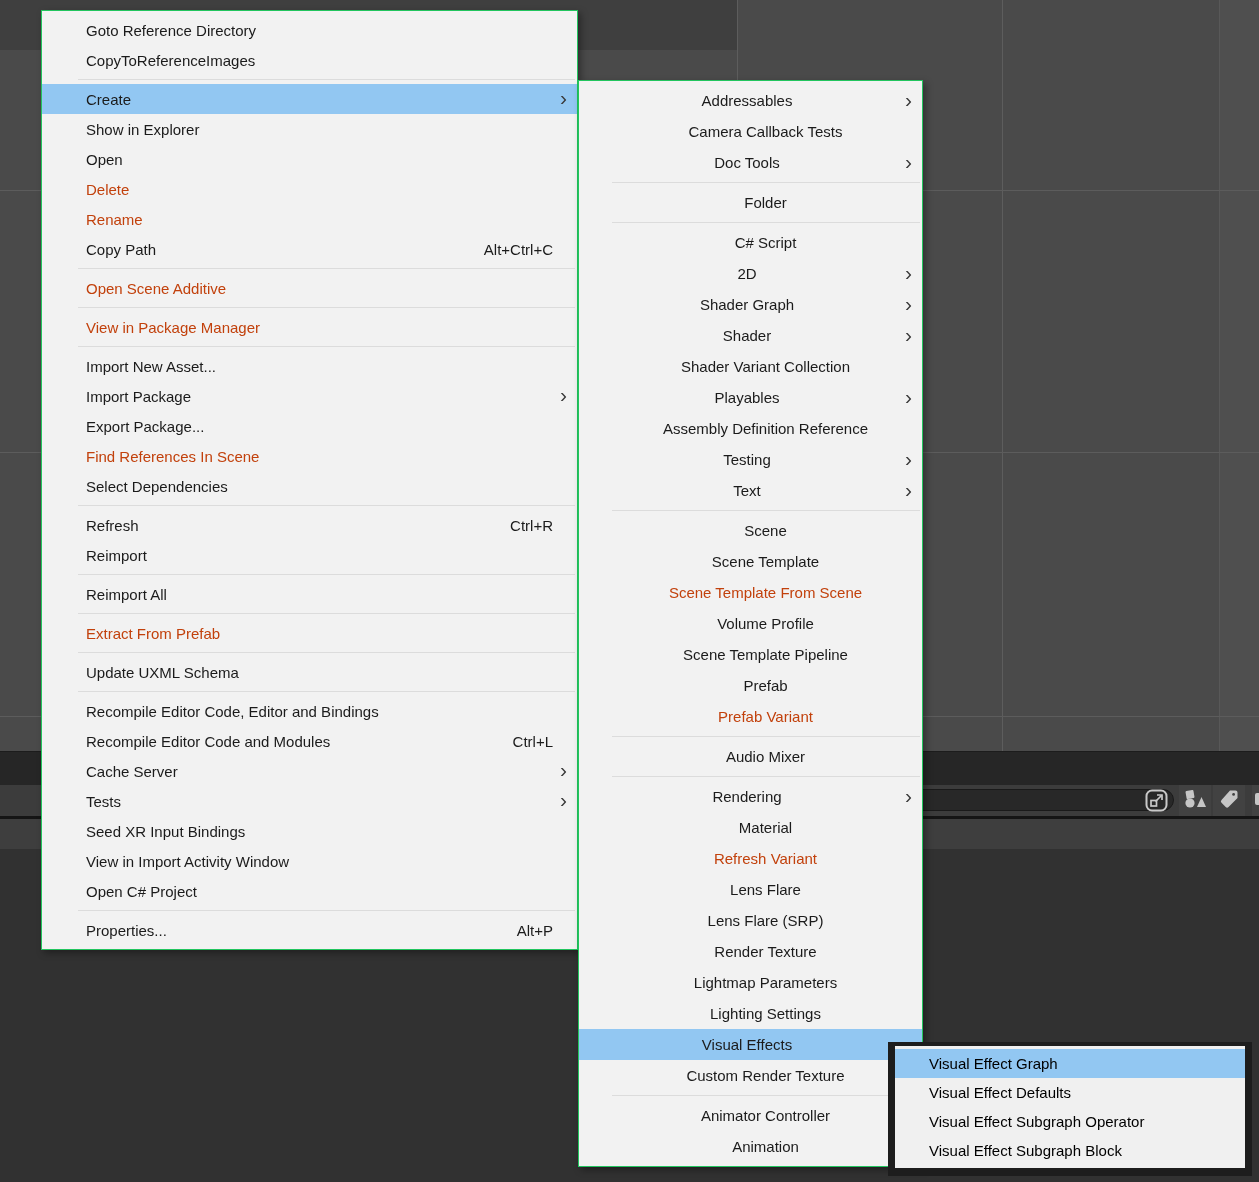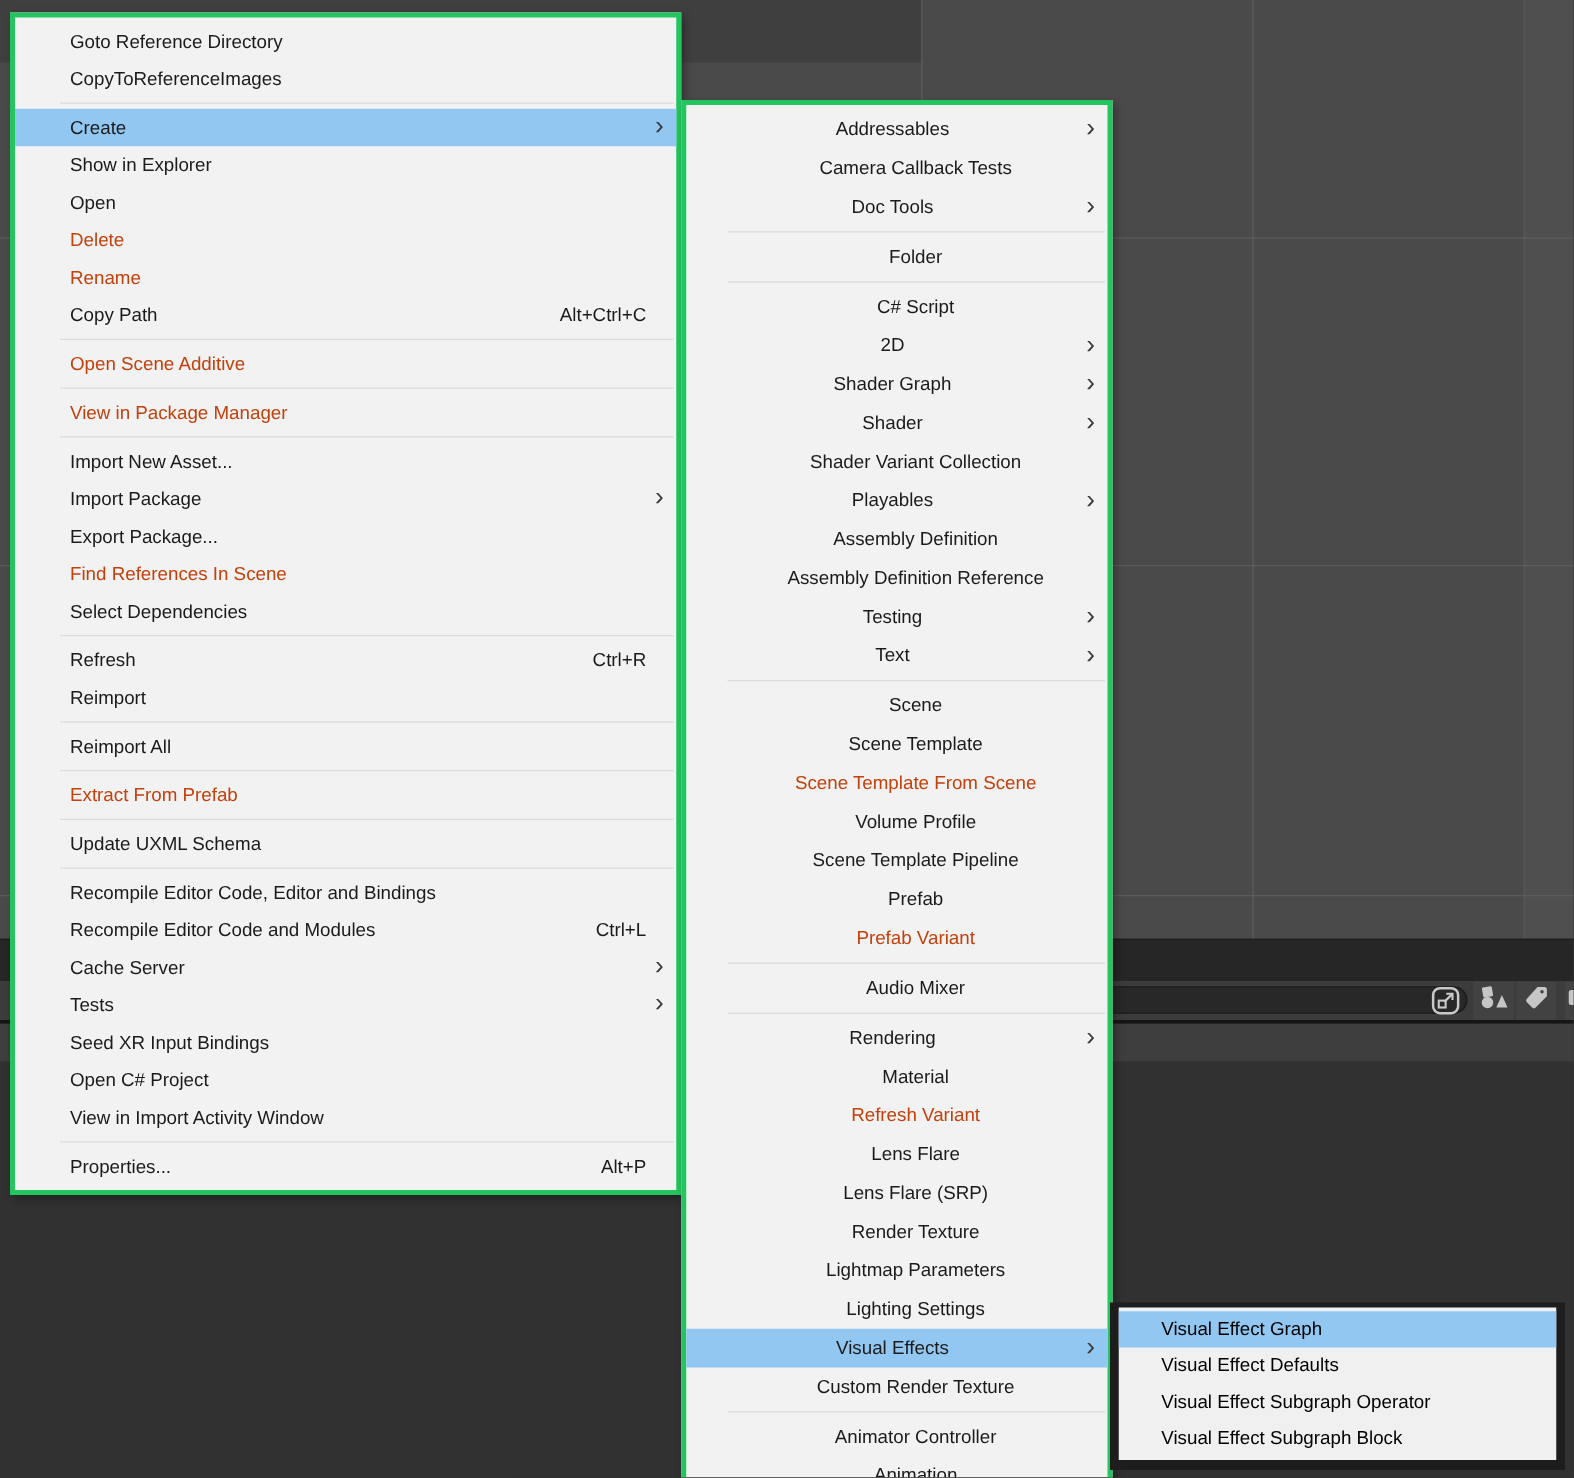--- a/index.html
+++ b/index.html
@@ -19,23 +19,23 @@
                 color:#cfcfcf;font-size:13px;padding:0 30px 0 12px;outline:none;}
   #jump-icon{left:1143px;top:2px;width:27px;height:27px;display:flex;align-items:center;justify-content:center;}
   .tbtn{top:0;width:32px;height:31px;background:#424242;display:flex;align-items:center;justify-content:center;}
   #btn-type{left:1179px;}
   #btn-label{left:1213px;}
   #btn-partial{left:1252px;width:20px;}
   #band-mid{left:0;top:819px;width:1259px;height:30px;background:#3e3e3e;}
   #band-bottom{left:0;top:849px;width:1259px;height:333px;background:#313131;}
 
   
-  .menu{position:absolute;background:#f2f2f2;border:4px solid #22c55e;
+  .menu{position:absolute;background:#f2f2f2;border:1px solid #22c55e;
         box-shadow:3px 3px 7px rgba(0,0,0,0.35);box-sizing:border-box;
-        color:#1b1b1b;font-size:15px;padding:4px 0;}
+        color:#1b1b1b;font-size:15px;padding:4px 0;margin-left:33px;}
   .mi{display:flex;align-items:center;height:30px;padding:0 10px 0 44px;white-space:nowrap;}
   .mi .lbl{flex:1;}
   .mi .sc{margin-left:30px;margin-right:14px;}
   .mi .arrow{margin-left:30px;font-size:21px;line-height:1;color:#3a3a3a;margin-top:-3px;}
   .mi.disabled{color:#c2410c;}
   .mi.hl{background:#92c7f2;}
   .sep{height:1px;background:#dcdcdc;margin:4px 2px 4px 36px;}
 
   #menu1{left:8px;top:10px;width:537px;}
   #menu2{left:545px;top:80px;width:345px;}
@@ -189,24 +189,24 @@
         <span class="arrow">›</span>
       </div>
       <div class="mi">
         <span class="lbl">Tests</span>
         <span class="arrow">›</span>
       </div>
       <div class="mi">
         <span class="lbl">Seed XR Input Bindings</span>
       </div>
       <div class="mi">
+        <span class="lbl">View in Import Activity Window</span>
+      </div>
+      <div class="mi">
         <span class="lbl">Open C# Project</span>
-      </div>
-      <div class="mi">
-        <span class="lbl">View in Import Activity Window</span>
       </div>
       <div class="sep"></div>
       <div class="mi">
         <span class="lbl">Properties...</span>
         <span class="sc">Alt+P</span>
       </div>
     </div>
 
   <div class="menu" id="menu2">
       <div class="mi">
@@ -239,23 +239,20 @@
       <div class="mi">
         <span class="lbl">Shader</span>
         <span class="arrow">›</span>
       </div>
       <div class="mi">
         <span class="lbl">Shader Variant Collection</span>
       </div>
       <div class="mi">
         <span class="lbl">Playables</span>
         <span class="arrow">›</span>
-      </div>
-      <div class="mi">
-        <span class="lbl">Assembly Definition</span>
       </div>
       <div class="mi">
         <span class="lbl">Assembly Definition Reference</span>
       </div>
       <div class="mi">
         <span class="lbl">Testing</span>
         <span class="arrow">›</span>
       </div>
       <div class="mi">
         <span class="lbl">Text</span>

